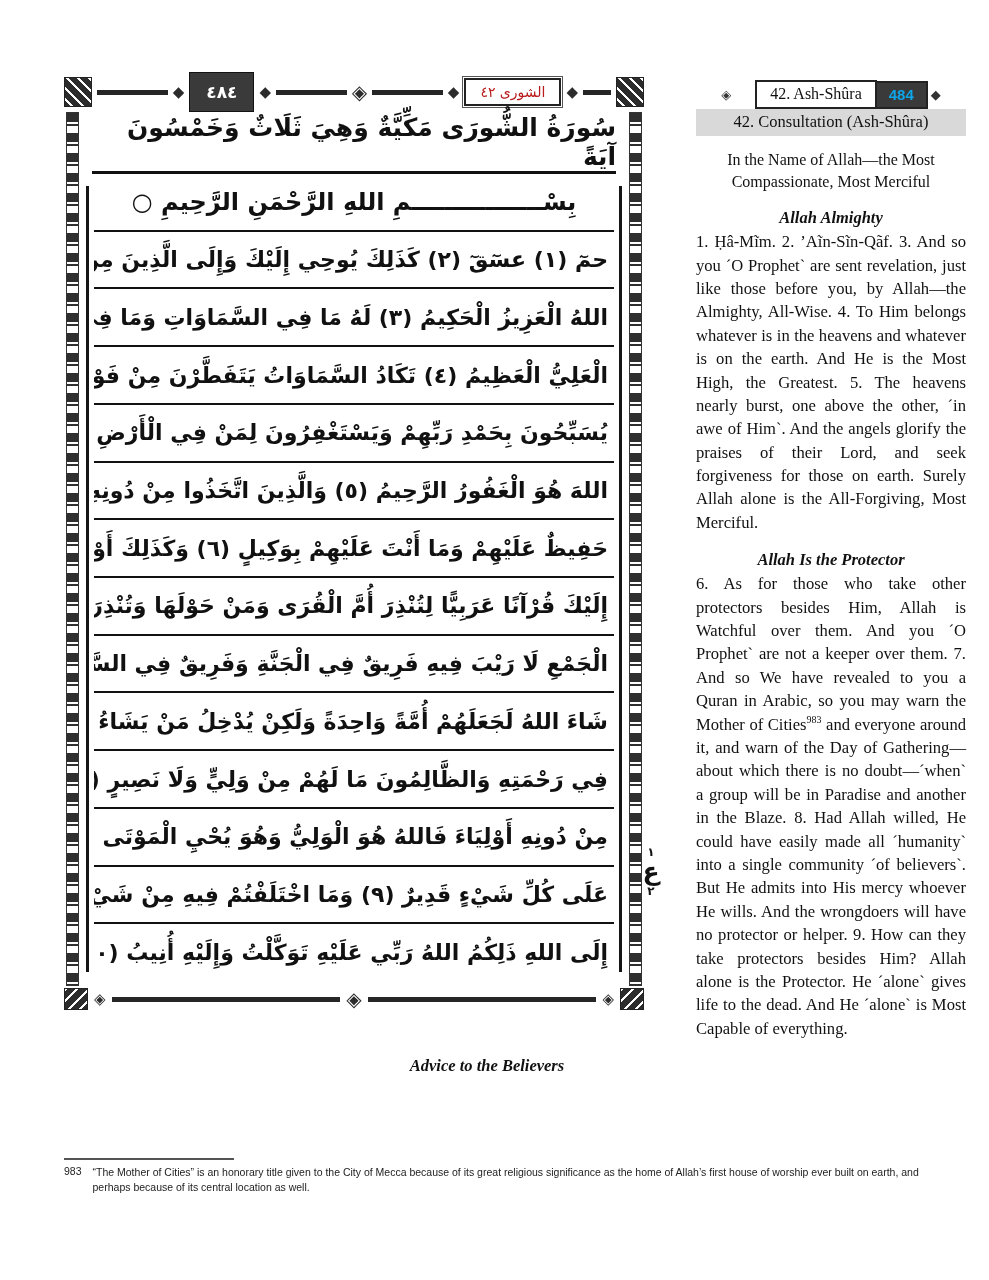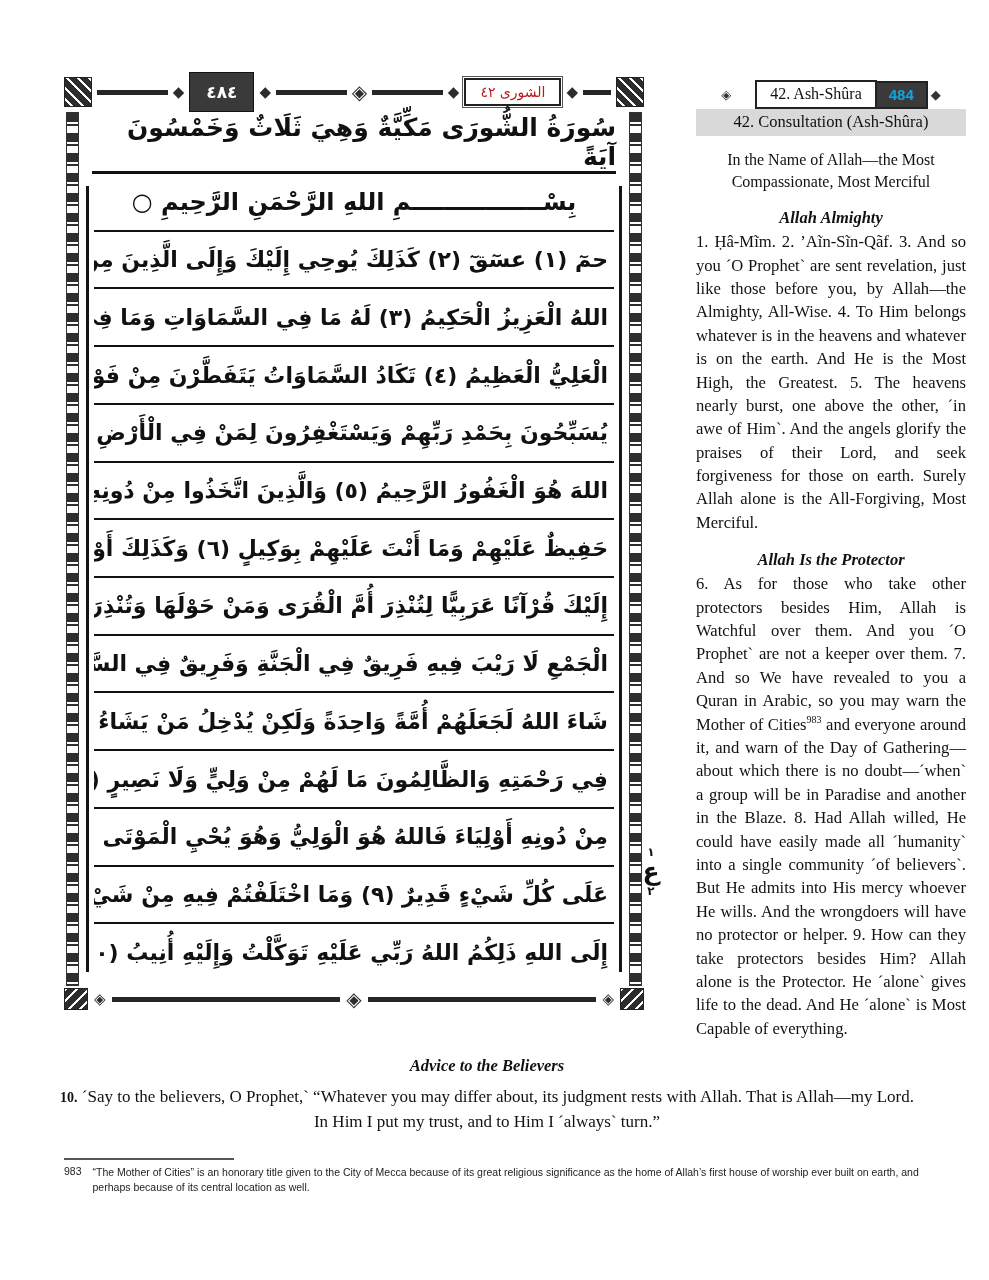--- a/index.html
+++ b/index.html
@@ -211,21 +211,20 @@
 
     <div class="sec-head">Allah Almighty</div>
     <p class="verses">1. Ḥâ-Mĩm. 2. ’Aĩn-Sĩn-Qãf. 3. And so you ´O Prophet` are sent revelation, just like those before you, by Allah—the Almighty, All-Wise. 4. To Him belongs whatever is in the heavens and whatever is on the earth. And He is the Most High, the Greatest. 5. The heavens nearly burst, one above the other, ´in awe of Him`. And the angels glorify the praises of their Lord, and seek forgiveness for those on earth. Surely Allah alone is the All-Forgiving, Most Merciful.</p>
 
     <div class="sec-head">Allah Is the Protector</div>
     <p class="verses"><span>6. As for those who take other protectors besides Him, Allah is Watchful over them. And you ´O Prophet` are not a keeper over them. 7. And so We have revealed to you a Quran in Arabic, so you may warn the Mother of Cities</span><sup>983</sup><span> and everyone around it, and warn of the Day of Gathering—about which there is no doubt—´when` a group will be in Paradise and another in the Blaze. 8. Had Allah willed, He could have easily made all ´humanity` into a single community ´of believers`. But He admits into His mercy whoever He wills. And the wrongdoers will have no protector or helper. 9. How can they take protectors besides Him? Allah alone is the Protector. He ´alone` gives life to the dead. And He ´alone` is Most Capable of everything.</span></p>
   </div>
 
   <div class="advice">
     <div class="sec-head">Advice to the Believers</div>
-    <p class="advice-verse"><span class="vnum">10.</span> <span>´Say to the believers, O Prophet,` “Whatever you may differ about, its judgment rests with Allah. That is Allah—my Lord. In Him I put my trust, and to Him I ´always` turn.”</span></p>
   </div>
 
   <div class="footnote">
     <div class="fn-rule"></div>
     <div class="fn-row">
       <span class="fn-num">983</span>
       <span class="fn-text">“The Mother of Cities” is an honorary title given to the City of Mecca because of its great religious significance as the home of Allah’s first house of worship ever built on earth, and perhaps because of its central location as well.</span>
     </div>
   </div>
 

